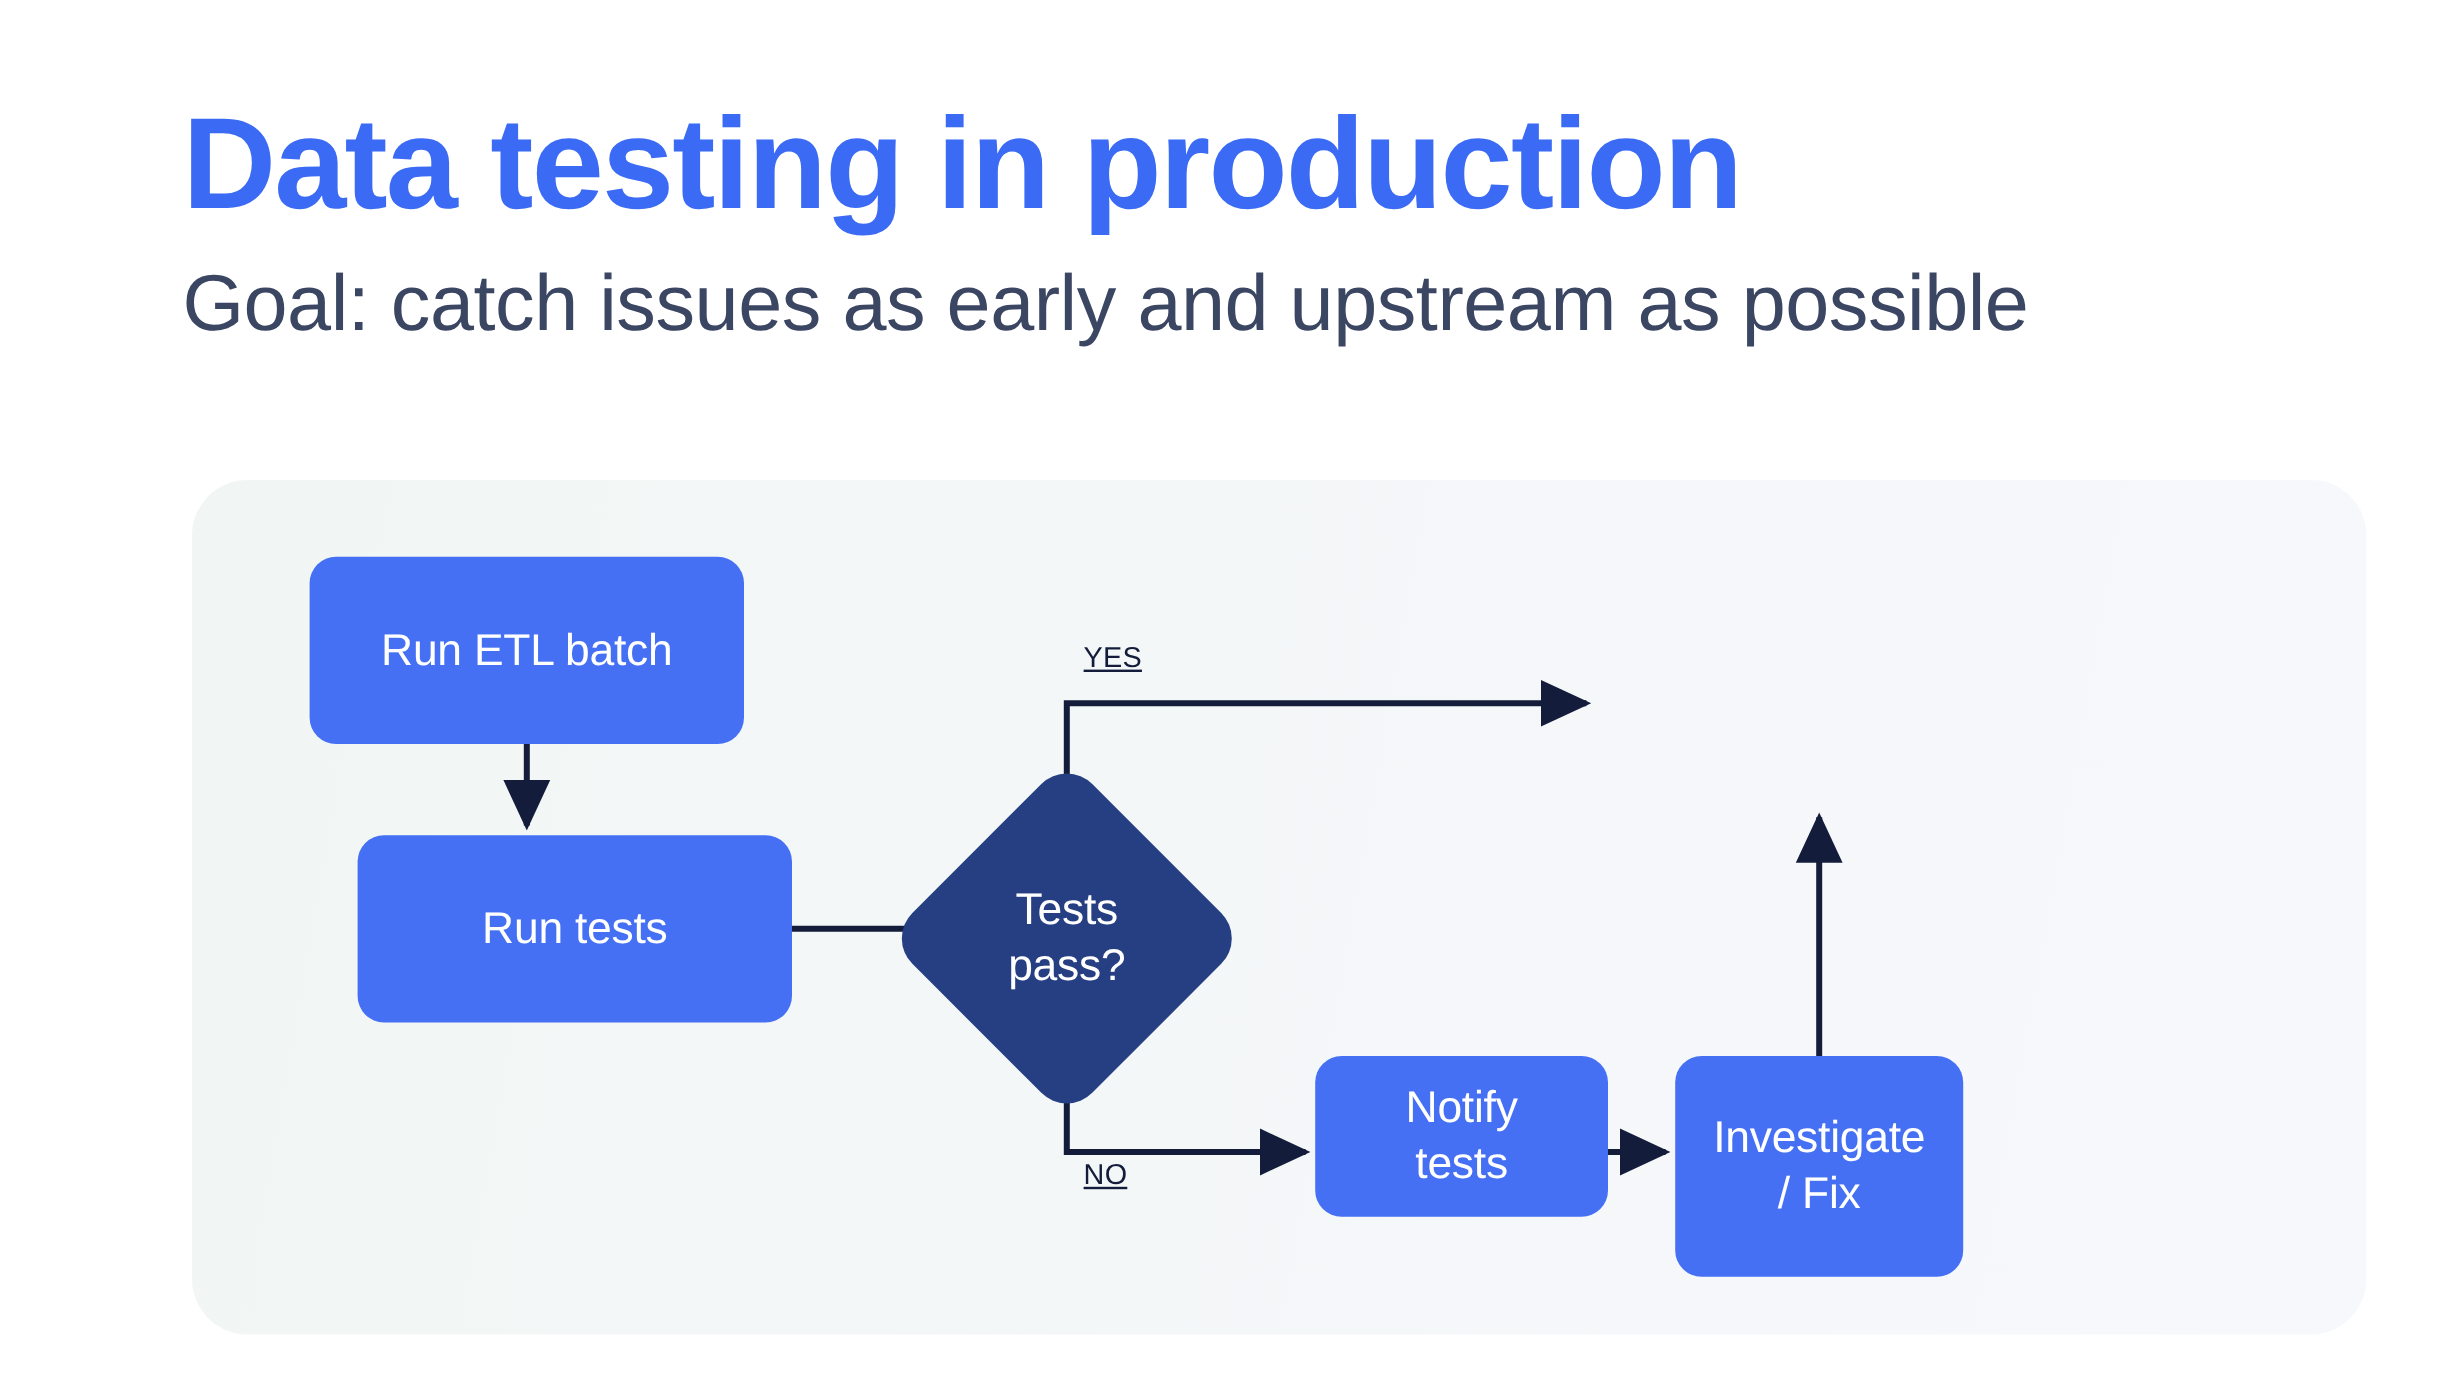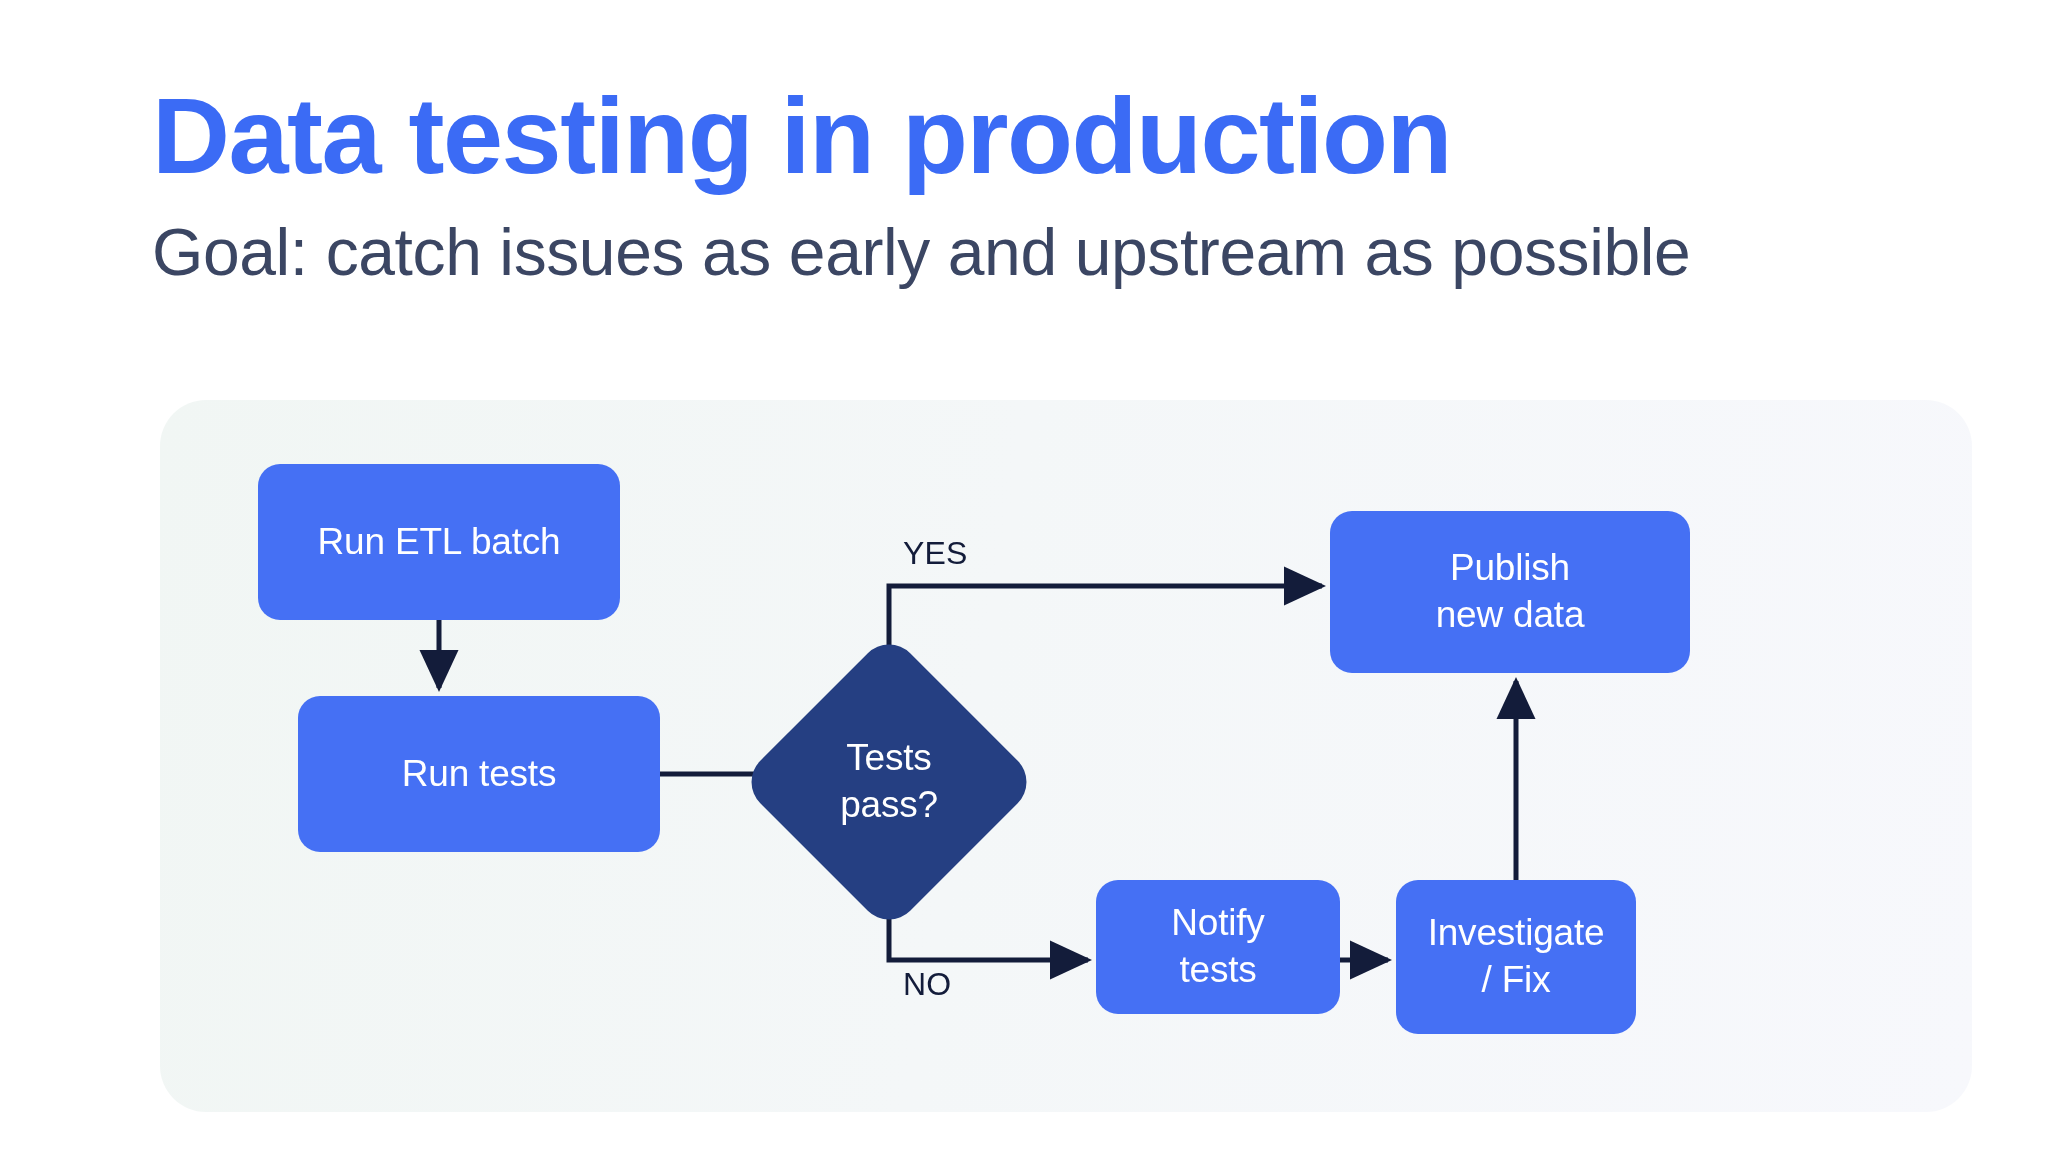--- a/index.html
+++ b/index.html
@@ -86,21 +86,21 @@
     line-height: 1.26;
     font-weight: 400;
     letter-spacing: -0.2px;
     padding: 6px 14px;
   }
 
   .node-run-etl     { left: 258px;  top: 464px;  width: 362px; height: 156px; }
   .node-run-tests   { left: 258px;  top: 696px;  width: 362px; height: 156px; margin-left: 40px; }
   .node-publish     { left: 1330px; top: 511px;  width: 360px; height: 162px; }
   .node-notify      { left: 1096px; top: 880px;  width: 244px; height: 134px; }
-  .node-investigate { left: 1396px; top: 880px;  width: 240px; height: 154px; }
+  .node-investigate { left: 1396px; top: 880px;  width: 240px; height: 184px; }
 
   
   .node-diamond-wrap {
     position: absolute;
     left: 783px;
     top: 676px;
     width: 212px;
     height: 212px;
   }
   .node-diamond-shape {
@@ -126,24 +126,25 @@
     color: #ffffff;
     font-size: 37px;
     line-height: 1.26;
     letter-spacing: -0.2px;
   }
 
   
   .edge-label {
     position: absolute;
     color: #131c3a;
-    font-size: 32px;
+    font-size: 24px;
     line-height: 1;
     letter-spacing: 0.2px;
     white-space: nowrap;
+    text-decoration: underline;
   }
   .label-yes { left: 903px; top: 537px; }
   .label-no  { left: 903px; top: 968px; }
 </style>
 </head>
 <body>
 
 <div class="slide">
 
   <div class="heading">
@@ -193,26 +194,20 @@
   <div class="node-diamond-wrap">
     <div class="node-diamond-shape"></div>
     <div class="node-diamond-label">
       <div>
         <div>Tests</div>
         <div>pass?</div>
       </div>
     </div>
   </div>
 
-  <div class="node node-rect node-publish">
-    <div>
-      <div>Publish</div>
-      <div>new data</div>
-    </div>
-  </div>
 
   <div class="node node-rect node-notify">
     <div>
       <div>Notify</div>
       <div>tests</div>
     </div>
   </div>
 
   <div class="node node-rect node-investigate">
     <div>

